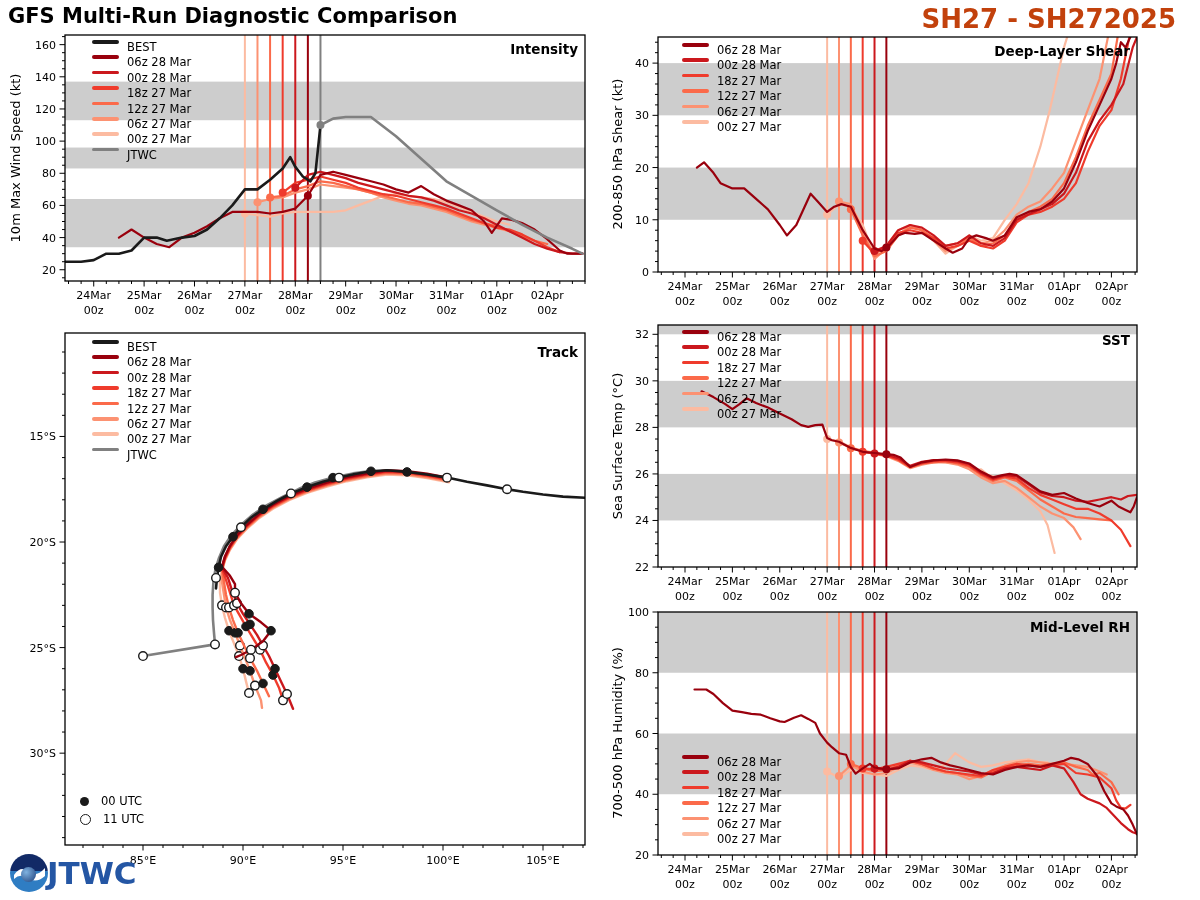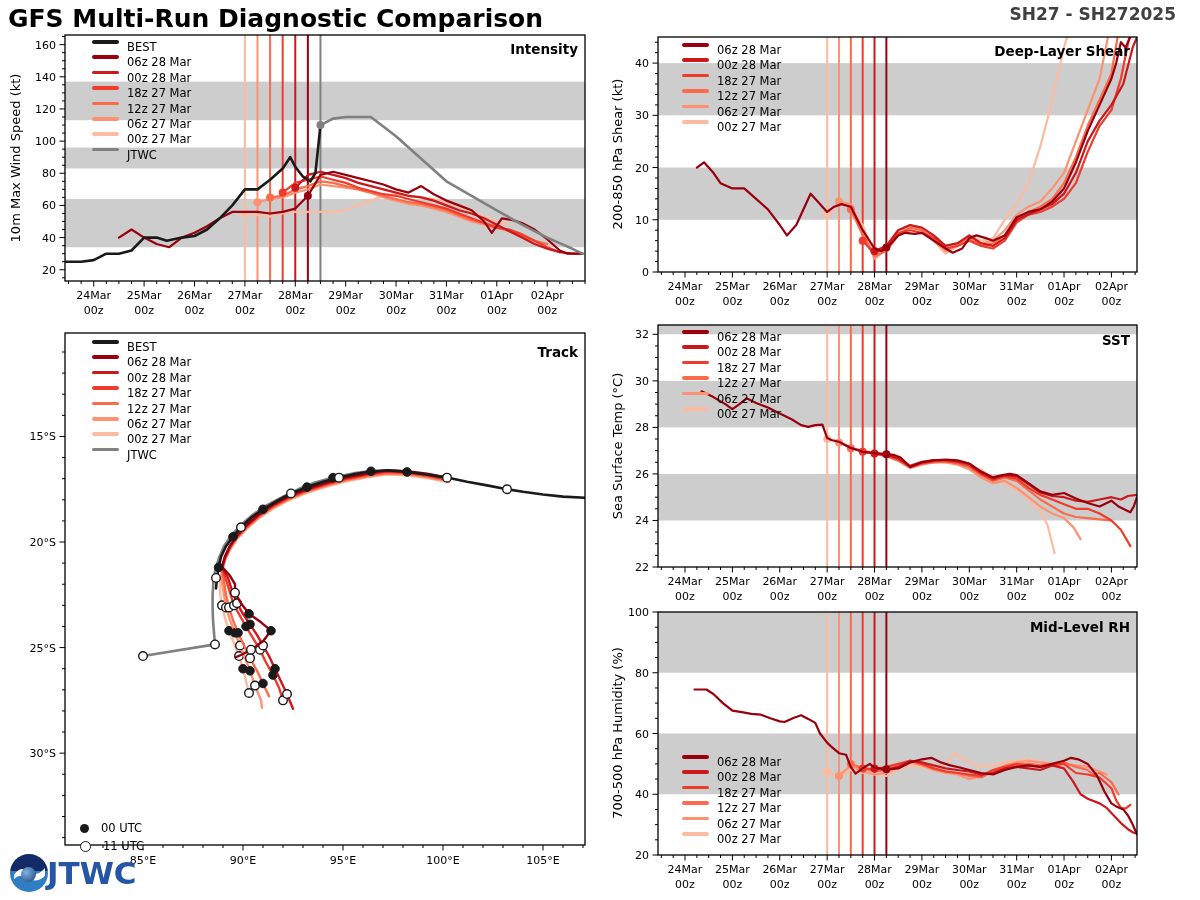--- a/index.html
+++ b/index.html
@@ -1,20 +1,20 @@
 <!DOCTYPE html>
 <html><head>
 <meta charset="utf-8">
 <style>
   html,body{margin:0;padding:0;background:#fff;}
   #fig{position:relative;width:1200px;height:900px;background:#fff;overflow:hidden;
        font-family:"DejaVu Sans","Liberation Sans",sans-serif;}
   #chart-svg{position:absolute;left:0;top:0;}
-  .fig-title-left{position:absolute;left:8px;top:4px;font-size:25px;font-weight:bold;color:#000;}
-  .fig-title-right{position:absolute;right:24px;top:4px;font-size:17px;font-weight:bold;color:#404040;}
+  .fig-title-left{position:absolute;left:8px;top:4px;font-size:21px;font-weight:bold;color:#000;}
+  .fig-title-right{position:absolute;right:24px;top:4px;font-size:26px;font-weight:bold;color:#c2410c;}
   .ptitle{font-size:13.5px;font-weight:bold;fill:#000;}
   .ylab{font-size:13px;fill:#000;text-anchor:middle;}
   .legend{position:absolute;z-index:5;}
   .legend-row{display:flex;height:15.4px;}
   .legend-swatch{display:inline-block;width:27px;height:3.6px;border-radius:2px;flex:0 0 auto;}
   .legend-label{margin-left:8px;font-size:11.5px;color:#000;white-space:nowrap;}
   .mlegend{position:absolute;z-index:5;}
   .mlegend-row{display:flex;align-items:center;height:18px;}
   .mdot{display:inline-block;width:9px;height:9px;border-radius:50%;}
   .mdot.filled{background:#1a1a1a;}
@@ -661,21 +661,21 @@
     <text class="ylab" transform="translate(622,154) rotate(-90)">200-850 hPa Shear (kt)</text>
     <text class="ylab" transform="translate(622,446) rotate(-90)">Sea Surface Temp (°C)</text>
     <text class="ylab" transform="translate(622,733) rotate(-90)">700-500 hPa Humidity (%)</text>
     <text class="ptitle" x="578" y="54" text-anchor="end">Intensity</text>
     <text class="ptitle" x="1130" y="56" text-anchor="end">Deep-Layer Shear</text>
     <text class="ptitle" x="578" y="357" text-anchor="end">Track</text>
     <text class="ptitle" x="1130" y="345" text-anchor="end">SST</text>
     <text class="ptitle" x="1130" y="632" text-anchor="end">Mid-Level RH</text>
   </svg>
 
-  <div class="mlegend" id="marker-legend" style="left:80px;top:819px;">
+  <div class="mlegend" id="marker-legend" style="left:80px;top:792px;">
       <div class="mlegend-row">
         <span class="mdot filled"></span>
         <span class="mlegend-label">00 UTC</span>
       </div>
       <div class="mlegend-row">
         <span class="mdot open"></span>
         <span class="mlegend-label">11 UTC</span>
       </div>
     </div>
 

